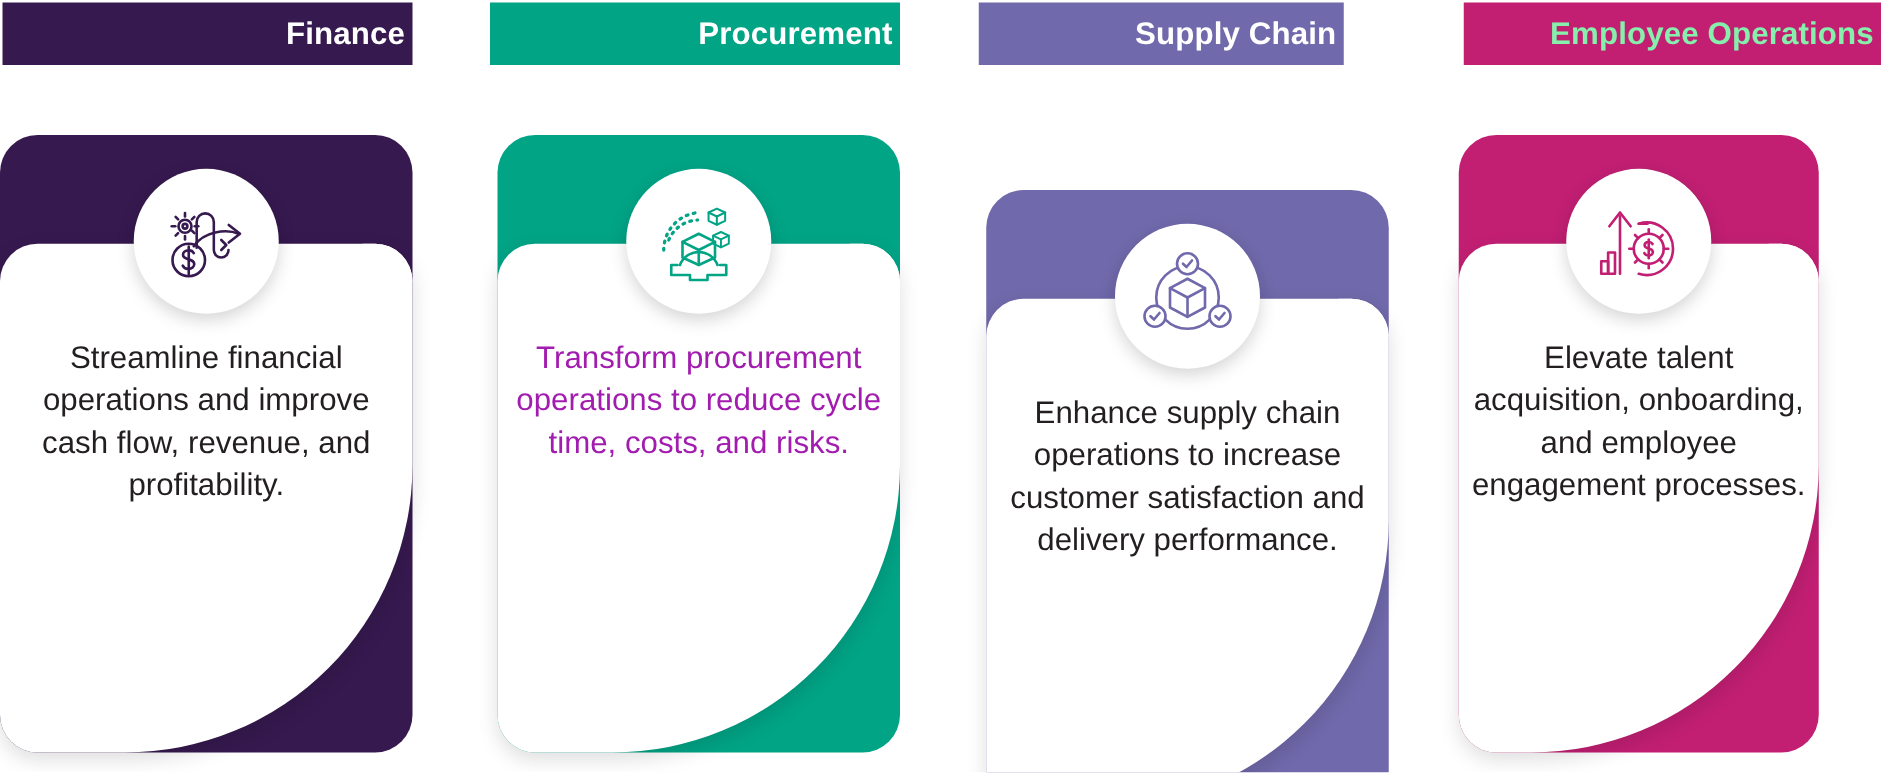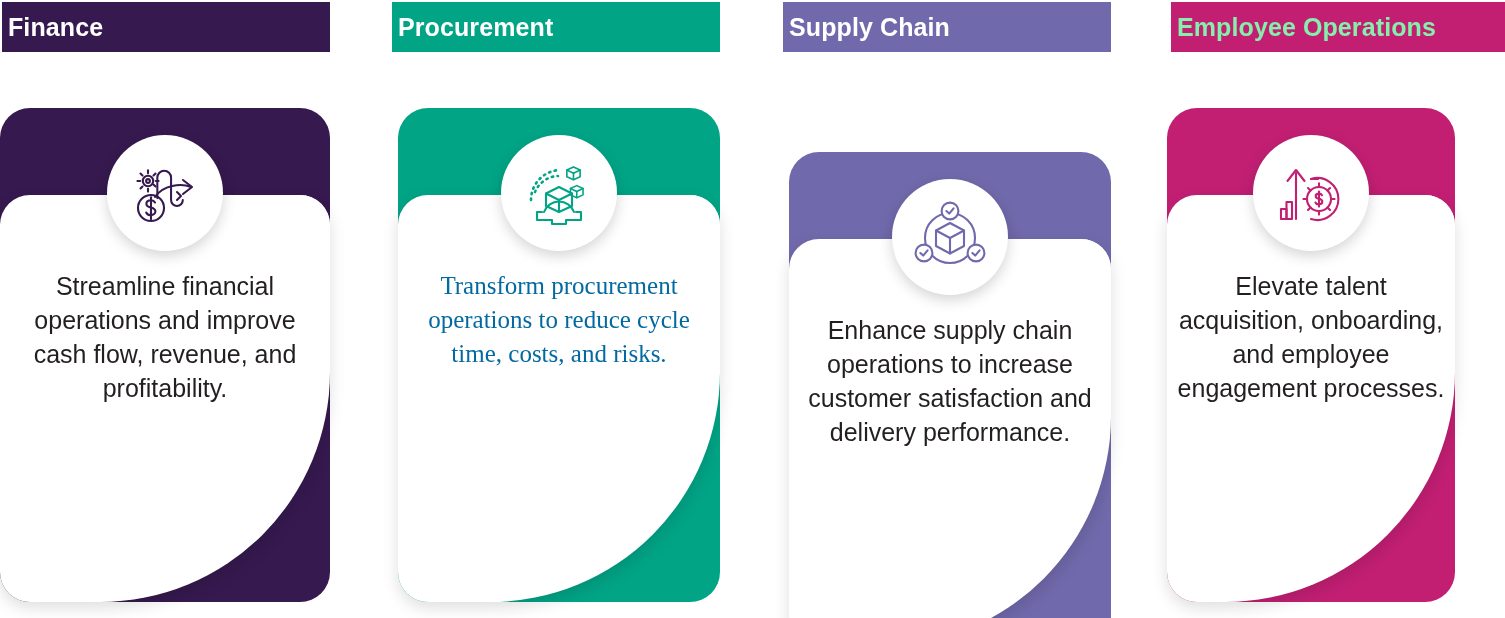--- a/index.html
+++ b/index.html
@@ -28,21 +28,21 @@
     height: 618px;
   }
 
   
   .banner {
     position: absolute;
     top: 2px;
     height: 50px;
     display: flex;
     align-items: center;
-    justify-content: flex-start;
+    justify-content: flex-end;
     box-sizing: border-box;
     padding: 0 6px;
   }
   .banner-label {
     color: #ffffff;
     font-size: 25px;
     font-weight: 700;
     letter-spacing: 0.1px;
     line-height: 1;
     white-space: nowrap;
@@ -182,25 +182,25 @@
             </g>
             <g fill="none" stroke="#02a486" stroke-width="2.1" stroke-linecap="round" stroke-linejoin="round">
               <path d="M52 12 L60.5 16 L60.5 24.5 L52 28.5 L43.5 24.5 L43.5 16 Z" transform="scale(0.74) translate(22,28)"></path>
               <path d="M43.5 16 L52 20 L60.5 16" transform="scale(0.74) translate(22,28)"></path>
               <path d="M52 20 L52 28.5" transform="scale(0.74) translate(22,28)"></path>
             </g>
             <path d="M9 44 A30 30 0 0 1 38 14" fill="none" stroke="#02a486" stroke-width="2.6" stroke-linecap="round" stroke-dasharray="1.4 4.4"></path>
             <path d="M13 36 A26 26 0 0 1 36 20" fill="none" stroke="#02a486" stroke-width="2.6" stroke-linecap="round" stroke-dasharray="1.4 4.4"></path>
           </svg>
         </div>
-        <div class="desc" style="color: #0369a1; font-family: Liberation Serif, serif;">Transform procurement operations to reduce cycle time, costs, and risks.</div>
+        <div class="desc" style="color: #a21caf;">Transform procurement operations to reduce cycle time, costs, and risks.</div>
       </div>
     </div>
     <div class="col" style="left: 0px; width: 1505px;">
-      <div class="banner" style="left: 783px; width: 328px; background: rgb(112, 105, 171);">
+      <div class="banner" style="left: 783px; width: 292px; background: rgb(112, 105, 171);">
         <span class="banner-label" style="color: rgb(255, 255, 255);">Supply Chain</span>
       </div>
       <div class="card" style="left: 789px; width: 322px; margin-top: 44px;">
         <div class="plate" style="background: rgb(112, 105, 171);"></div>
         <div class="notch"></div>
         <div class="sheet"></div>
         <div class="medallion">
           <svg width="72" height="72" viewBox="0 0 72 72">
             <circle cx="36" cy="37" r="25" fill="none" stroke="#7069ab" stroke-width="2.1" stroke-linecap="round" stroke-linejoin="round"></circle>
             <g fill="none" stroke="#7069ab" stroke-width="2.1" stroke-linecap="round" stroke-linejoin="round">

